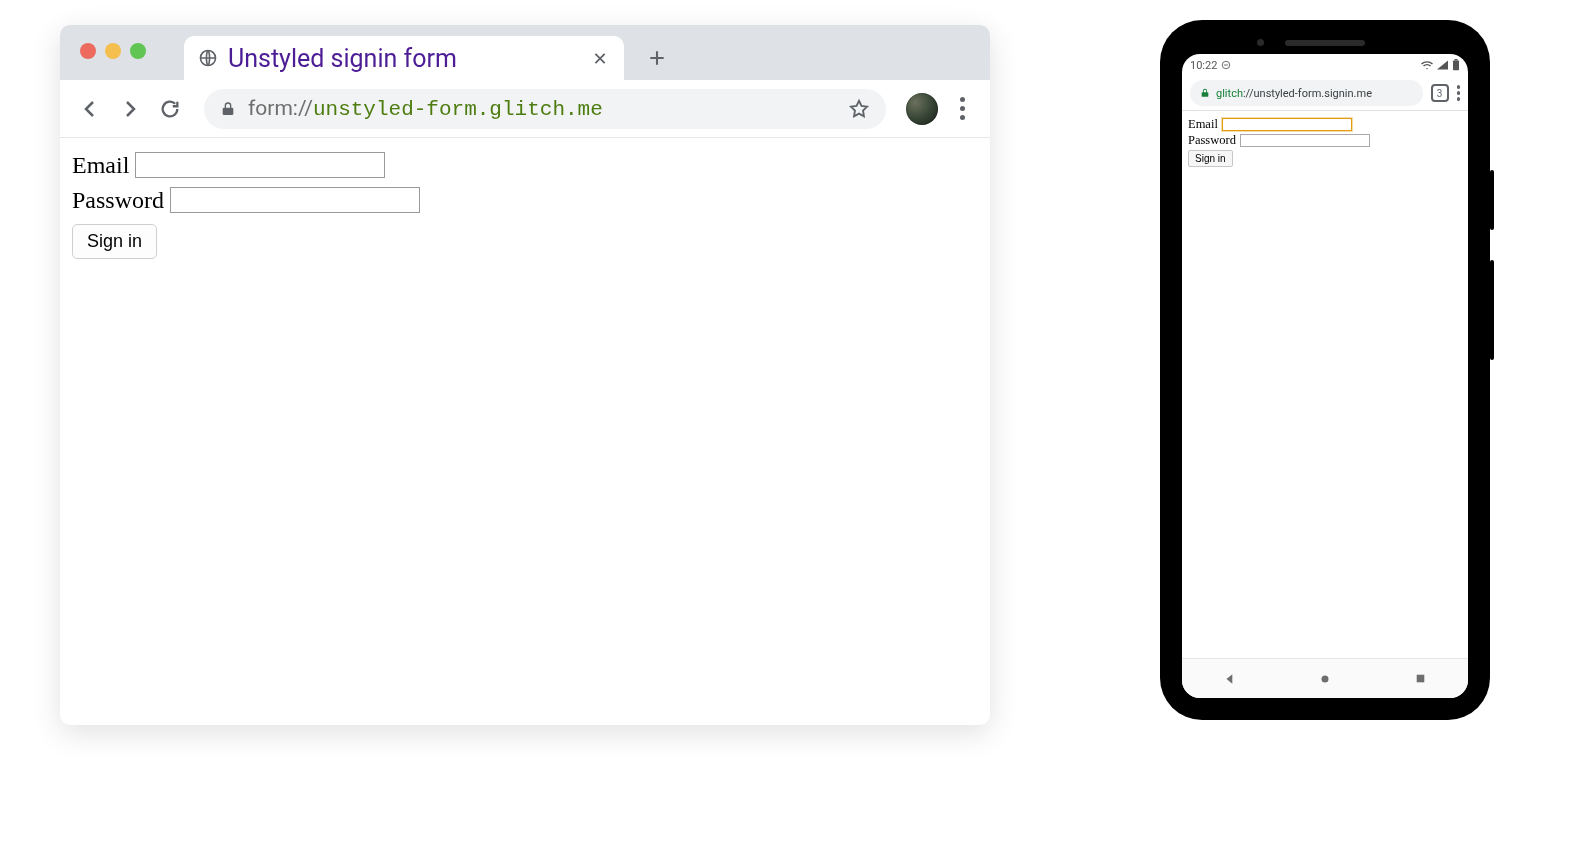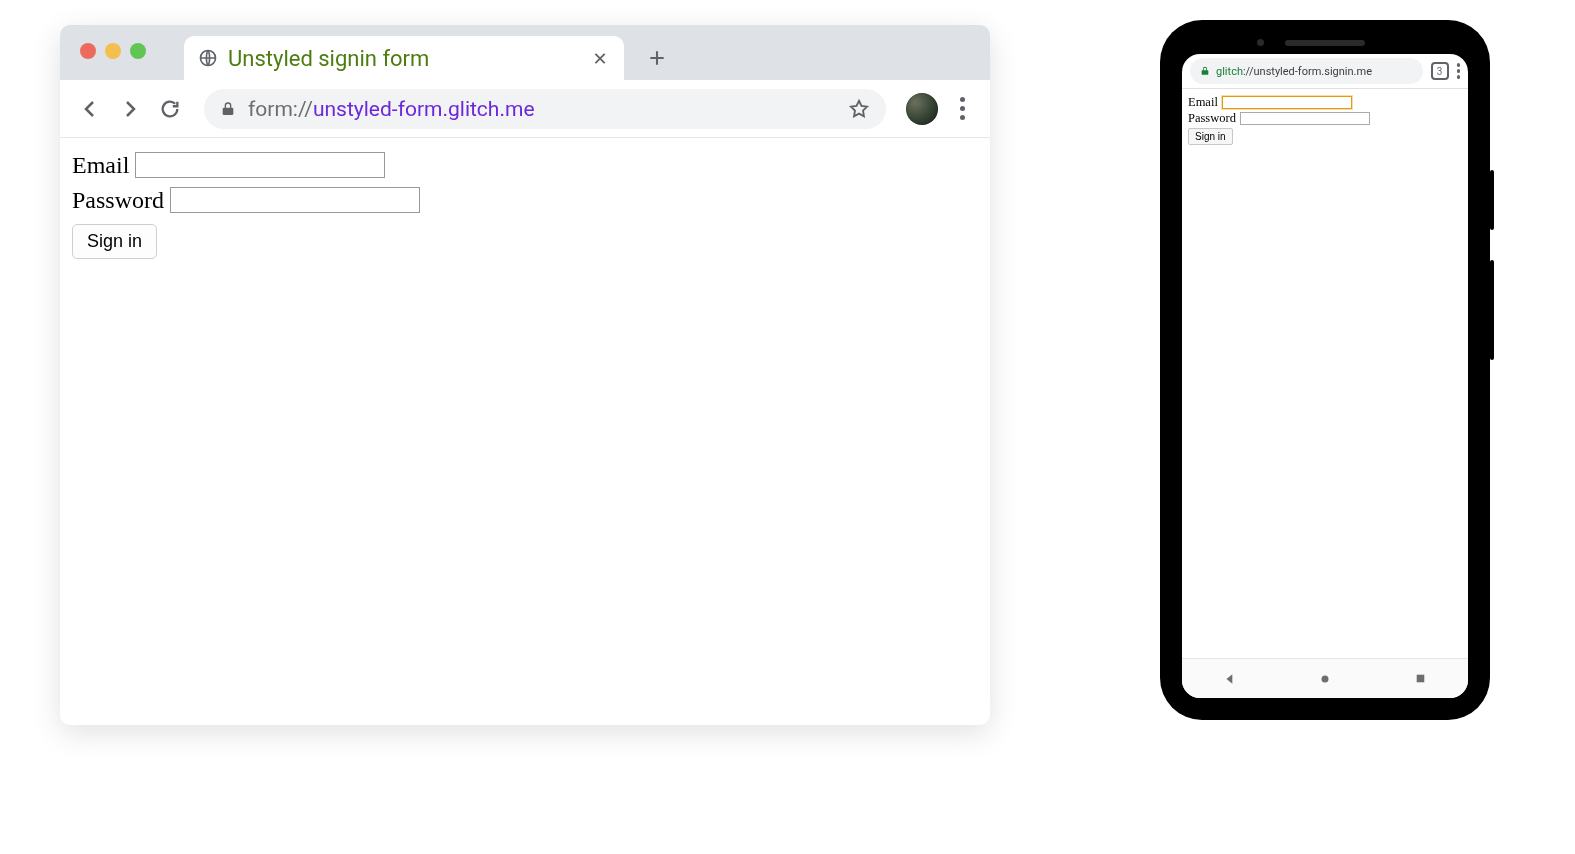--- a/index.html
+++ b/index.html
@@ -59,22 +59,22 @@
       padding: 0 14px;
       gap: 10px;
       position: relative;
     }
     .tab .favicon {
       width: 20px; height: 20px;
       display: inline-flex; align-items: center; justify-content: center;
       color: #5f6368;
     }
     .tab .tab-title {
-      font-size: 22px;
-      color: #4d7c0f;
+      font-size: 25px;
+      color: #4c1d95;
       flex: 1;
       white-space: nowrap;
       overflow: hidden;
     }
     .tab .tab-close {
       color: #5f6368;
       font-size: 18px;
       width: 20px;
       text-align: center;
       cursor: pointer;
@@ -119,21 +119,21 @@
       padding: 0 16px;
       gap: 12px;
       margin: 0 8px;
     }
     .omnibox .lock { color: #5f6368; }
     .omnibox .url {
       font-size: 21px;
       color: #3c4043;
     }
     .omnibox .url .proto { color: #6e6e6e; }
-    .omnibox .url .host { color: #6d28d9; }
+    .omnibox .url .host { color: #4d7c0f; font-family: Liberation Mono, monospace; }
     .omnibox .star {
       margin-left: auto;
       color: #5f6368;
     }
     .avatar {
       width: 32px;
       height: 32px;
       border-radius: 50%;
       background: radial-gradient(circle at 30% 30%, #6b705c, #2f3e2f 60%, #1a1a1a);
       box-shadow: inset 0 0 0 1px rgba(0,0,0,0.15);
@@ -426,20 +426,47 @@
 </div>
 
 <div class="phone">
   <div class="side-btn sb1"></div>
   <div class="side-btn sb2"></div>
   <div class="phone-inner">
     <div class="speaker"></div>
     <div class="camera-dot"></div>
     <div class="screen">
 
+      <div class="statusbar">
+        <span>10:22</span>
+        <span style="margin-left:4px">
+          <svg width="10" height="10" viewBox="0 0 24 24" fill="none" stroke="#555" stroke-width="2">
+            <circle cx="12" cy="12" r="9"></circle>
+              <path d="M7 12h10"></path>
+          </svg>
+        </span>
+        <div class="right-icons">
+          <span>
+            <svg width="12" height="10" viewBox="0 0 24 18" fill="#555">
+              <path d="M12 18l-2-2a3 3 0 0 1 4 0l-2 2zM4 10a12 12 0 0 1 16 0l-2 2a9 9 0 0 0-12 0l-2-2zM0 6a18 18 0 0 1 24 0l-2 2a15 15 0 0 0-20 0L0 6z"></path>
+            </svg>
+          </span>
+          <span>
+            <svg width="11" height="10" viewBox="0 0 20 16" fill="#555">
+              <path d="M0 16L20 16 20 0z"></path>
+            </svg>
+          </span>
+          <span>
+            <svg width="8" height="12" viewBox="0 0 10 16" fill="#555">
+              <rect x="1" y="2" width="8" height="13" rx="1"></rect>
+                <rect x="3" y="0" width="4" height="2"></rect>
+            </svg>
+          </span>
+        </div>
+      </div>
 
       <div class="m-toolbar">
         <div class="m-omnibox">
           <span>
             <svg width="10" height="10" viewBox="0 0 24 24" fill="#188038">
               <path d="M12 2a5 5 0 0 0-5 5v3H6a2 2 0 0 0-2 2v7a2 2 0 0 0 2 2h12a2 2 0 0 0 2-2v-7a2 2 0 0 0-2-2h-1V7a5 5 0 0 0-5-5zm-3 5a3 3 0 1 1 6 0v3H9V7z"></path>
             </svg>
           </span>
           <span>
             <span class="proto">glitch</span><span>://unstyled-form.signin.me</span>

